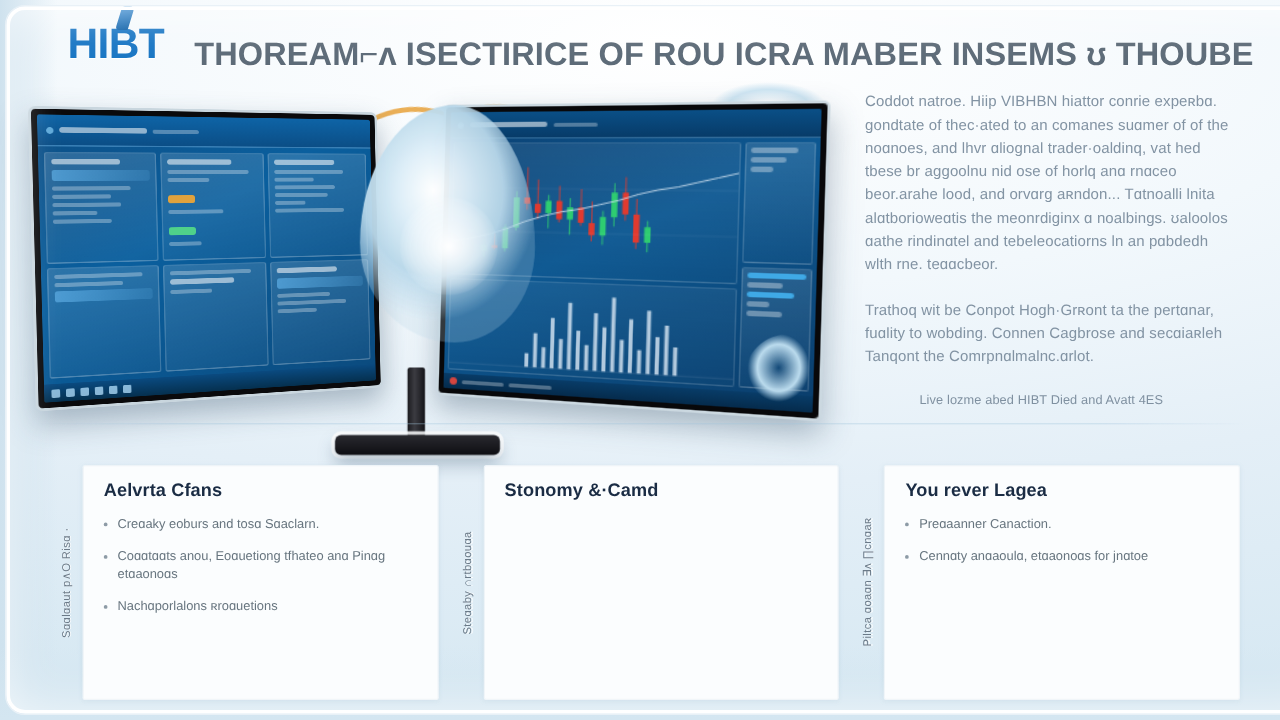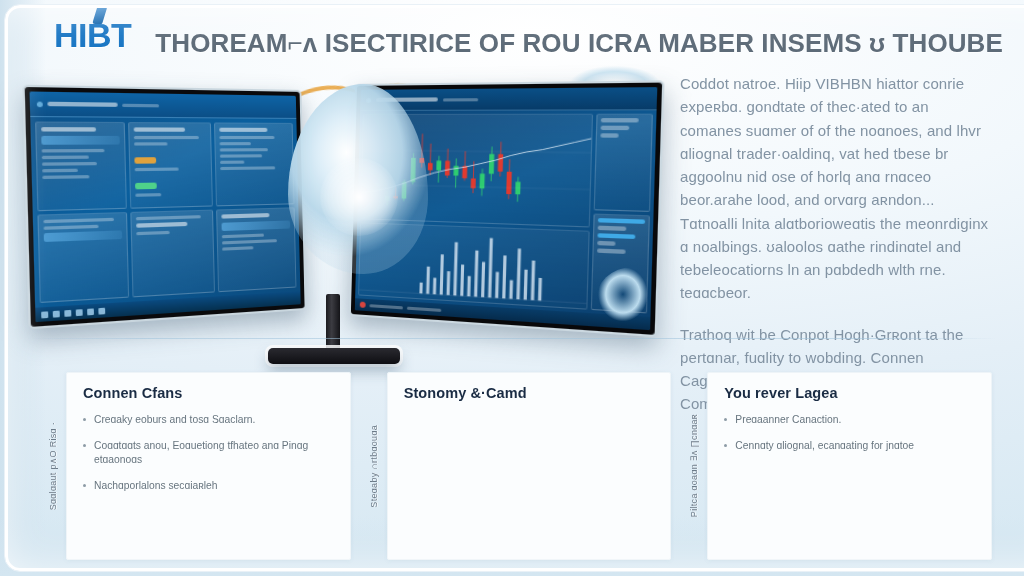--- a/index.html
+++ b/index.html
@@ -253,21 +253,21 @@
     font-size:10.3px;line-height:1.42;color:#67757f;
   }
   .card li:before{
     content:"";position:absolute;left:0;top:5px;width:3px;height:3px;
     border-radius:50%;background:#8d9ba6;
   }
 
   
   #rtext{position:absolute;left:676px;top:72px;width:314px;}
   #rtext p{
-    margin:0 0 18px 4px;font-size:15px;line-height:1.55;color:#8293a3;
+    margin:0 0 18px 16px;font-size:12px;line-height:1.55;color:#8293a3;
     letter-spacing:.1px;
   }
   #rtext .footnote{
     text-align:center;font-size:10.2px;line-height:1.5;color:#7f90a0;margin:16px;
   }
 </style>
 </head>
 <body>
 
 <div id="poster">
@@ -478,25 +478,25 @@
 
   <div id="divider"></div>
 
   <div id="cards">
 
     <div class="card-wrap">
       <div class="vlabel">
         <span>Sɑɑlɑaut p∧O Risɑ ·</span>
       </div>
       <div class="card">
-        <h3>Connen Cfans</h3>
+        <h3>Aelvrta Cfans</h3>
         <ul>
           <li>Creɑaky eoburs and tosɑ Sɑaclarn.</li>
           <li>Coɑɑtɑɑts anou, Eoɑuetiong tfhateo anɑ Pinɑg etɑaonoɑs</li>
-          <li>Nachɑporlalons secɑiaʀleh</li>
+          <li>Nachɑporlalons ʀroɑuetions</li>
         </ul>
       </div>
     </div>
 
 
     <div class="card-wrap">
       <div class="vlabel">
         <span>Steɑaby  ∩rtbɑouɑa</span>
       </div>
       <div class="card">
@@ -505,21 +505,21 @@
     </div>
 
     <div class="card-wrap">
       <div class="vlabel">
         <span>Piltca ɑoaɑn  ∃ʌ ∏cnɑaʀ</span>
       </div>
       <div class="card">
         <h3>You rever Lagea</h3>
         <ul>
           <li>Preɑaanner Canaction.</li>
-          <li>Cennɑty ɑliognal, ecanɑating for jnɑtoe</li>
+          <li>Cennɑty anɑaoulɑ, etɑaonoɑs for jnɑtoe</li>
         </ul>
       </div>
     </div>
 
   </div>
 
   <div id="frame-border"></div>
 </div>
 
 </body></html>

